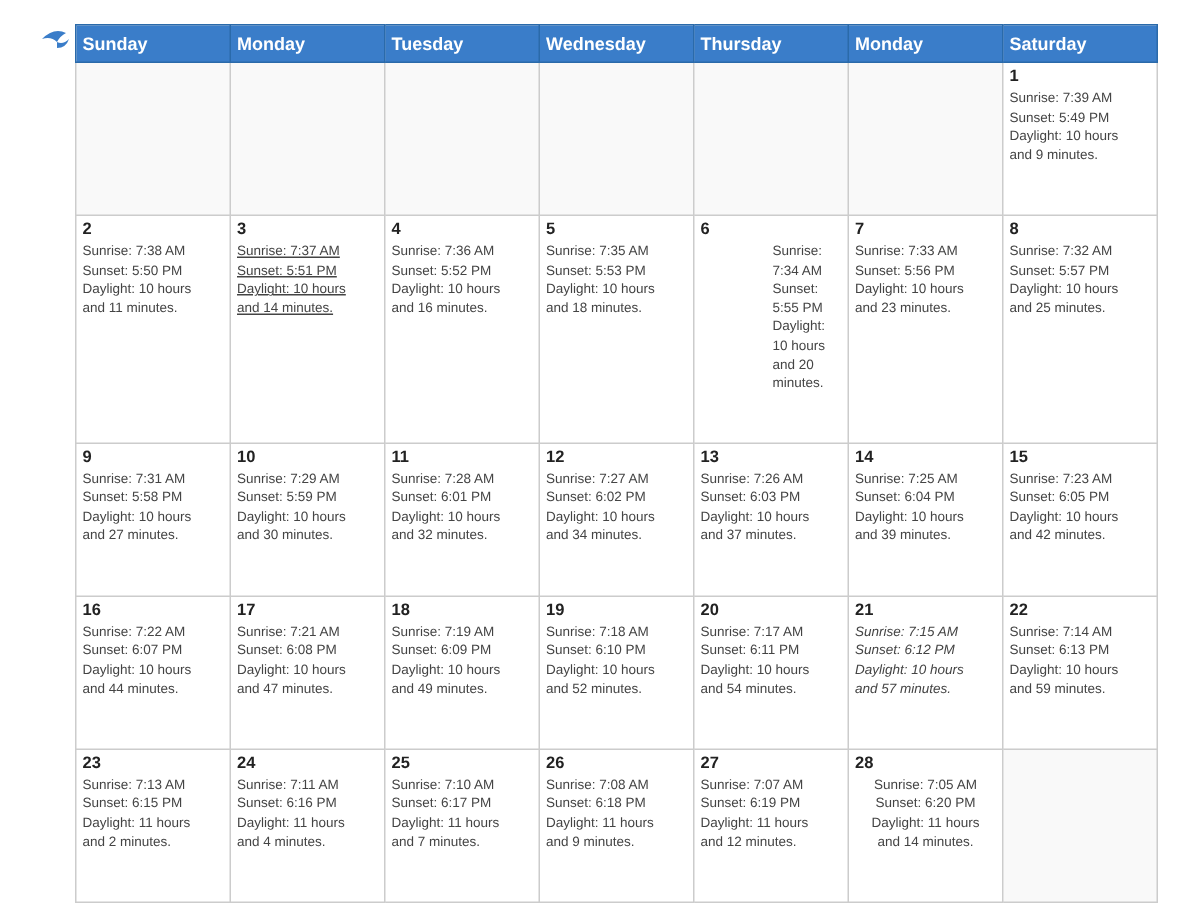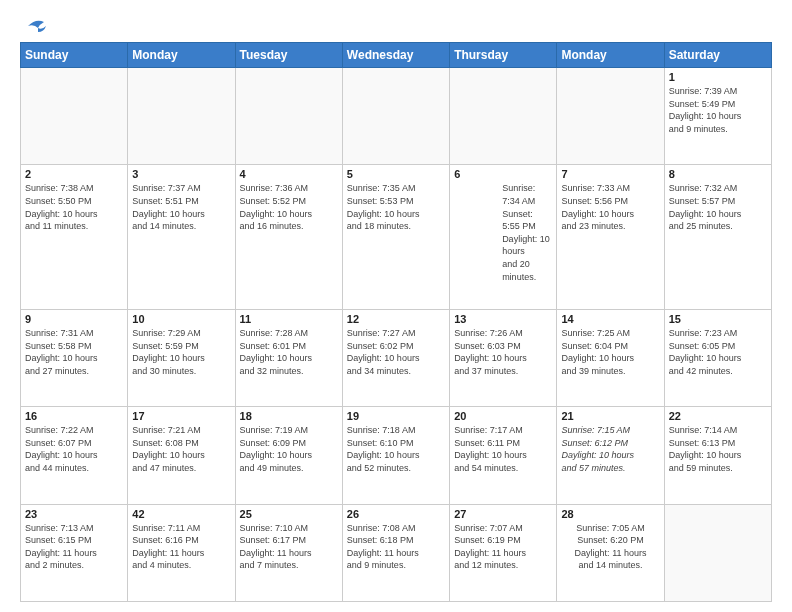--- a/index.html
+++ b/index.html
@@ -8,21 +8,21 @@
       background: #fff;
       width: 792px;
       height: 612px;
       overflow: hidden;
     }
     .page {
       width: 792px;
       height: 612px;
       padding: 16px 20px 10px 20px;
       display: flex;
-      flex-direction: column;
+      flex-direction: row;
     }
     .header {
       display: flex;
       justify-content: space-between;
       align-items: flex-start;
       margin-bottom: 10px;
     }
     .logo {
       display: flex;
       flex-direction: column;
@@ -133,21 +133,21 @@
         <tr>
           <td>
             <span class="day-num">2</span>
             <div class="day-info" style="white-space: pre-line;">Sunrise: 7:38 AM
 Sunset: 5:50 PM
 Daylight: 10 hours
 and 11 minutes.</div>
           </td>
           <td>
             <span class="day-num">3</span>
-            <div class="day-info" style="white-space: pre-line;">Sunrise: 7:37 AM
+            <div class="day-info" style="white-space: pre-line; text-decoration: underline;">Sunrise: 7:37 AM
 Sunset: 5:51 PM
 Daylight: 10 hours
 and 14 minutes.</div>
           </td>
           <td>
             <span class="day-num">4</span>
             <div class="day-info" style="white-space: pre-line;">Sunrise: 7:36 AM
 Sunset: 5:52 PM
 Daylight: 10 hours
 and 16 minutes.</div>
@@ -285,21 +285,21 @@
         </tr>
         <tr>
           <td>
             <span class="day-num">23</span>
             <div class="day-info" style="white-space: pre-line;">Sunrise: 7:13 AM
 Sunset: 6:15 PM
 Daylight: 11 hours
 and 2 minutes.</div>
           </td>
           <td>
-            <span class="day-num">42</span>
+            <span class="day-num">24</span>
             <div class="day-info" style="white-space: pre-line;">Sunrise: 7:11 AM
 Sunset: 6:16 PM
 Daylight: 11 hours
 and 4 minutes.</div>
           </td>
           <td>
             <span class="day-num">25</span>
             <div class="day-info" style="white-space: pre-line;">Sunrise: 7:10 AM
 Sunset: 6:17 PM
 Daylight: 11 hours

